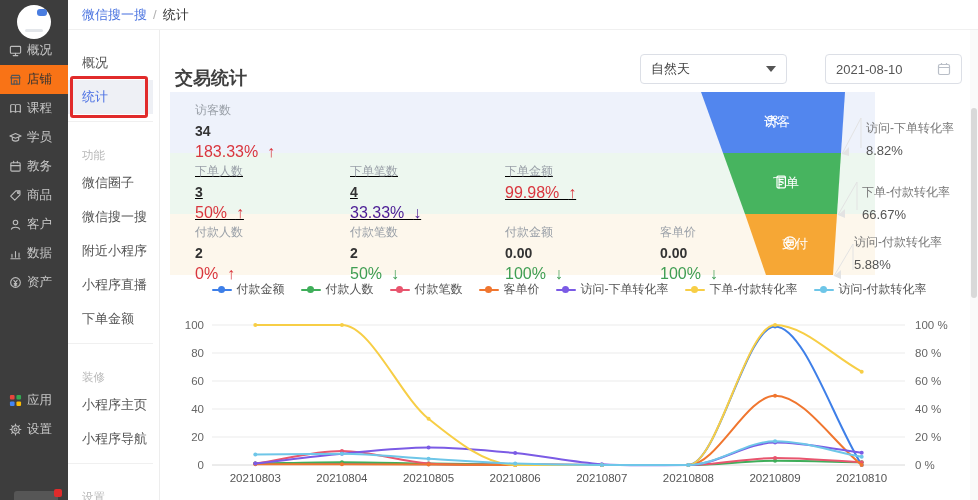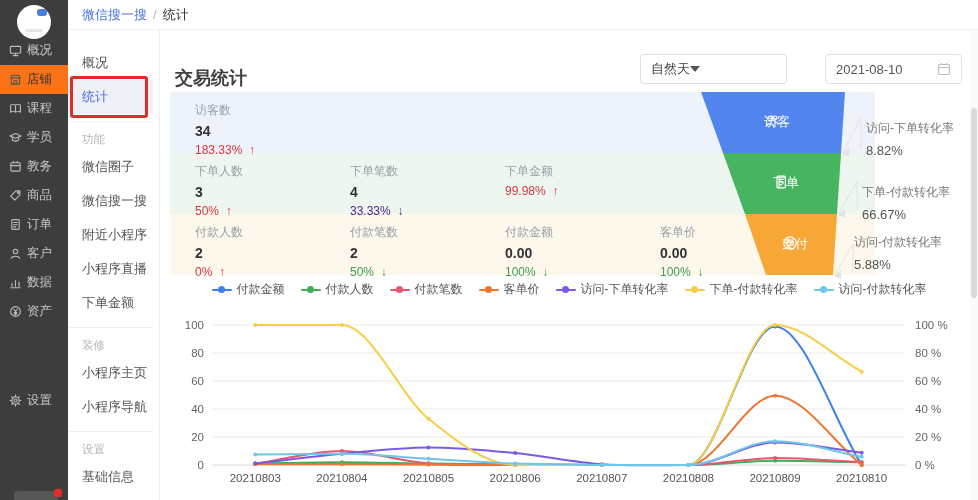--- a/index.html
+++ b/index.html
@@ -19,40 +19,40 @@
   .corner .dot{position:absolute;right:-4px;top:-2px;width:8px;height:8px;background:#e02b2b;border-radius:2px}
   
   .topbar{position:absolute;left:68px;top:0;right:0;height:30px;background:#fff;border-bottom:1px solid #f0f0f0;
           display:flex;align-items:center;padding-left:14px;font-size:13px;z-index:3;box-sizing:border-box}
   .bc-parent{color:#4b74e0;cursor:pointer}
   .bc-sep{color:#b0b0b0;margin:0 6px}
   .bc-cur{color:#333}
   
   .ssb{position:absolute;left:68px;top:30px;width:92px;bottom:0;background:#fff;border-right:1px solid #ededed;
        padding-top:16px;box-sizing:border-box;font-size:13px;z-index:3}
-  .sgroup+.sgroup{border-top:1px solid #f0f0f0;margin-top:7px;padding-top:4px;margin-right:6px}
+  .sgroup+.sgroup{border-top:1px solid #f0f0f0;margin-top:7px;padding-top:20px;margin-right:6px}
   .sglabel{font-size:11.5px;color:#b7b7b7;padding:6px 0 3px 14px}
   .sitem{padding:8px 0;padding-left:14px;color:#555;cursor:pointer}
   .sitem.active{color:#4a6fe3;background:#eef0f5;margin-right:6px}
   .annotation{position:absolute;left:70px;top:76px;width:72px;height:36px;border:3px solid #e12b2b;border-radius:3px;z-index:20;pointer-events:none}
   
   .main{position:absolute;left:160px;top:30px;right:0;bottom:0;background:#fff;z-index:2}
   .title{position:absolute;left:15px;top:24px;font-size:18px;font-weight:bold;color:#404040}
   .ctrl{position:absolute;top:24px;height:30px;border:1px solid #dcdfe6;border-radius:4px;box-sizing:border-box;
         display:flex;align-items:center;padding:0 10px;font-size:13px;color:#444;background:#fff;cursor:pointer}
-  .select{left:480px;width:147px;justify-content:flex-start}
+  .select{left:480px;width:147px;justify-content:space-between}
   .caret{width:0;height:0;border-left:5px solid transparent;border-right:5px solid transparent;border-top:6px solid #555}
   .date{left:665px;width:137px;justify-content:space-between;color:#555}
   
   .stats{position:absolute;left:10px;top:62px;width:705px}
   .srow{height:61px;display:flex;box-sizing:border-box;padding:10px 0 0 25px}
   .metric{width:155px}
   .mlabel{font-size:12px;color:#9aa0a8;margin-bottom:4px}
   .mvalue{font-size:14px;font-weight:bold;color:#333;margin-bottom:4px}
-  .mdelta{font-size:12px}
+  .mdelta{font-size:16px}
   
   .funnel{position:absolute;left:535px;top:60px;width:283px;height:202px}
   .funnel svg{position:absolute;left:0;top:0}
   .rate{position:absolute;width:120px}
   .rlabel{font-size:12px;color:#777;margin-bottom:6px;white-space:nowrap}
   .rvalue{font-size:13px;color:#555}
   
   .legend{position:absolute;left:10px;top:250px;width:798px;text-align:center;white-space:nowrap}
   .litem{display:inline-flex;align-items:center;margin:0 8px;font-size:12px;color:#555;cursor:pointer;vertical-align:middle}
   .lline{width:20px;height:2px;position:relative;margin-right:5px;border-radius:1px}
@@ -110,47 +110,49 @@
         </div>
         <div class="pitem">
           <svg width="13" height="13" viewBox="0 0 14 14" fill="none" stroke="#bdbdbd" stroke-width="1.2" stroke-linecap="round" stroke-linejoin="round">
             <path d="M7.4,2 h4.4 v4.4 l-5.6,5.6 -4.4,-4.4 z"></path>
             <circle cx="10" cy="4" r="0.9"></circle>
           </svg>
           <span>商品</span>
         </div>
         <div class="pitem">
           <svg width="13" height="13" viewBox="0 0 14 14" fill="none" stroke="#bdbdbd" stroke-width="1.2" stroke-linecap="round" stroke-linejoin="round">
-            <rect x="3" y="1.8" width="8" height="10.4" rx="1"></rect>
-            <path d="M5,4.8 h4 M5,7.2 h4 M5,9.6 h2.4"></path>
-          </svg>
-          <span>订单</span>
-        </div>
-        <div class="pitem">
-          <svg width="13" height="13" viewBox="0 0 14 14" fill="none" stroke="#bdbdbd" stroke-width="1.2" stroke-linecap="round" stroke-linejoin="round">
             <circle cx="7" cy="4.8" r="2.4"></circle>
             <path d="M2.6,12 c1-2.8 7.8-2.8 8.8,0"></path>
           </svg>
           <span>客户</span>
         </div>
         <div class="pitem">
           <svg width="13" height="13" viewBox="0 0 14 14" fill="none" stroke="#bdbdbd" stroke-width="1.2" stroke-linecap="round" stroke-linejoin="round">
             <path d="M3.2,11 v-3 M7,11 v-6 M10.8,11 v-4.4 M2,12.6 h10"></path>
           </svg>
           <span>数据</span>
         </div>
         <div class="pitem">
           <svg width="13" height="13" viewBox="0 0 14 14" fill="none" stroke="#bdbdbd" stroke-width="1.2" stroke-linecap="round" stroke-linejoin="round">
             <circle cx="7" cy="7" r="5.2"></circle>
             <path d="M5.2,4.6 l1.8,2.4 1.8,-2.4 M5.6,8.2 h2.8 M5.6,9.8 h2.8 M7,7 v3.6"></path>
           </svg>
           <span>资产</span>
         </div>
       </nav>
     <nav class="pnav2" id="pnav2">
+        <div class="pitem">
+          <svg width="13" height="13" viewBox="0 0 14 14">
+            <rect x="1" y="1" width="5" height="5" rx="1.2" fill="#e8453c"></rect>
+            <rect x="8" y="1" width="5" height="5" rx="1.2" fill="#34a853"></rect>
+            <rect x="1" y="8" width="5" height="5" rx="1.2" fill="#4285f4"></rect>
+            <rect x="8" y="8" width="5" height="5" rx="1.2" fill="#fbbc05"></rect>
+          </svg>
+          <span>应用</span>
+        </div>
         <div class="pitem">
           <svg width="13" height="13" viewBox="0 0 14 14" fill="none" stroke="#bdbdbd" stroke-width="1.2" stroke-linecap="round" stroke-linejoin="round">
             <circle cx="7" cy="7" r="4"></circle>
             <circle cx="7" cy="7" r="1.6"></circle>
             <path d="M7,1.2 v1.8 M7,11 v1.8 M1.2,7 h1.8 M11,7 h1.8 M2.9,2.9 l1.3,1.3 M9.8,9.8 l1.3,1.3 M11.1,2.9 l-1.3,1.3 M4.2,9.8 l-1.3,1.3"></path>
           </svg>
           <span>设置</span>
         </div>
       </nav>
     <div class="corner">
@@ -205,21 +207,21 @@
     </div>
 
     <section class="stats" id="stats">
         <div class="srow" style="background: rgb(238, 242, 251);">
           <div class="metric">
             <div class="mlabel">访客数</div>
             <div class="mvalue">34</div>
             <div class="mdelta" style="color:#d9363e">183.33%&nbsp; <span>↑</span></div>
           </div>
         </div>
-        <div class="srow" style="background: rgb(237, 247, 239);">
+        <div class="srow" style="background: rgb(237, 247, 239); text-decoration: underline;">
           <div class="metric">
             <div class="mlabel">下单人数</div>
             <div class="mvalue">3</div>
             <div class="mdelta" style="color:#d9363e">50%&nbsp; <span>↑</span></div>
           </div>
           <div class="metric">
             <div class="mlabel">下单笔数</div>
             <div class="mvalue">4</div>
             <div class="mdelta" style="color:#4c1d95">33.33%&nbsp; <span>↓</span></div>
           </div>

